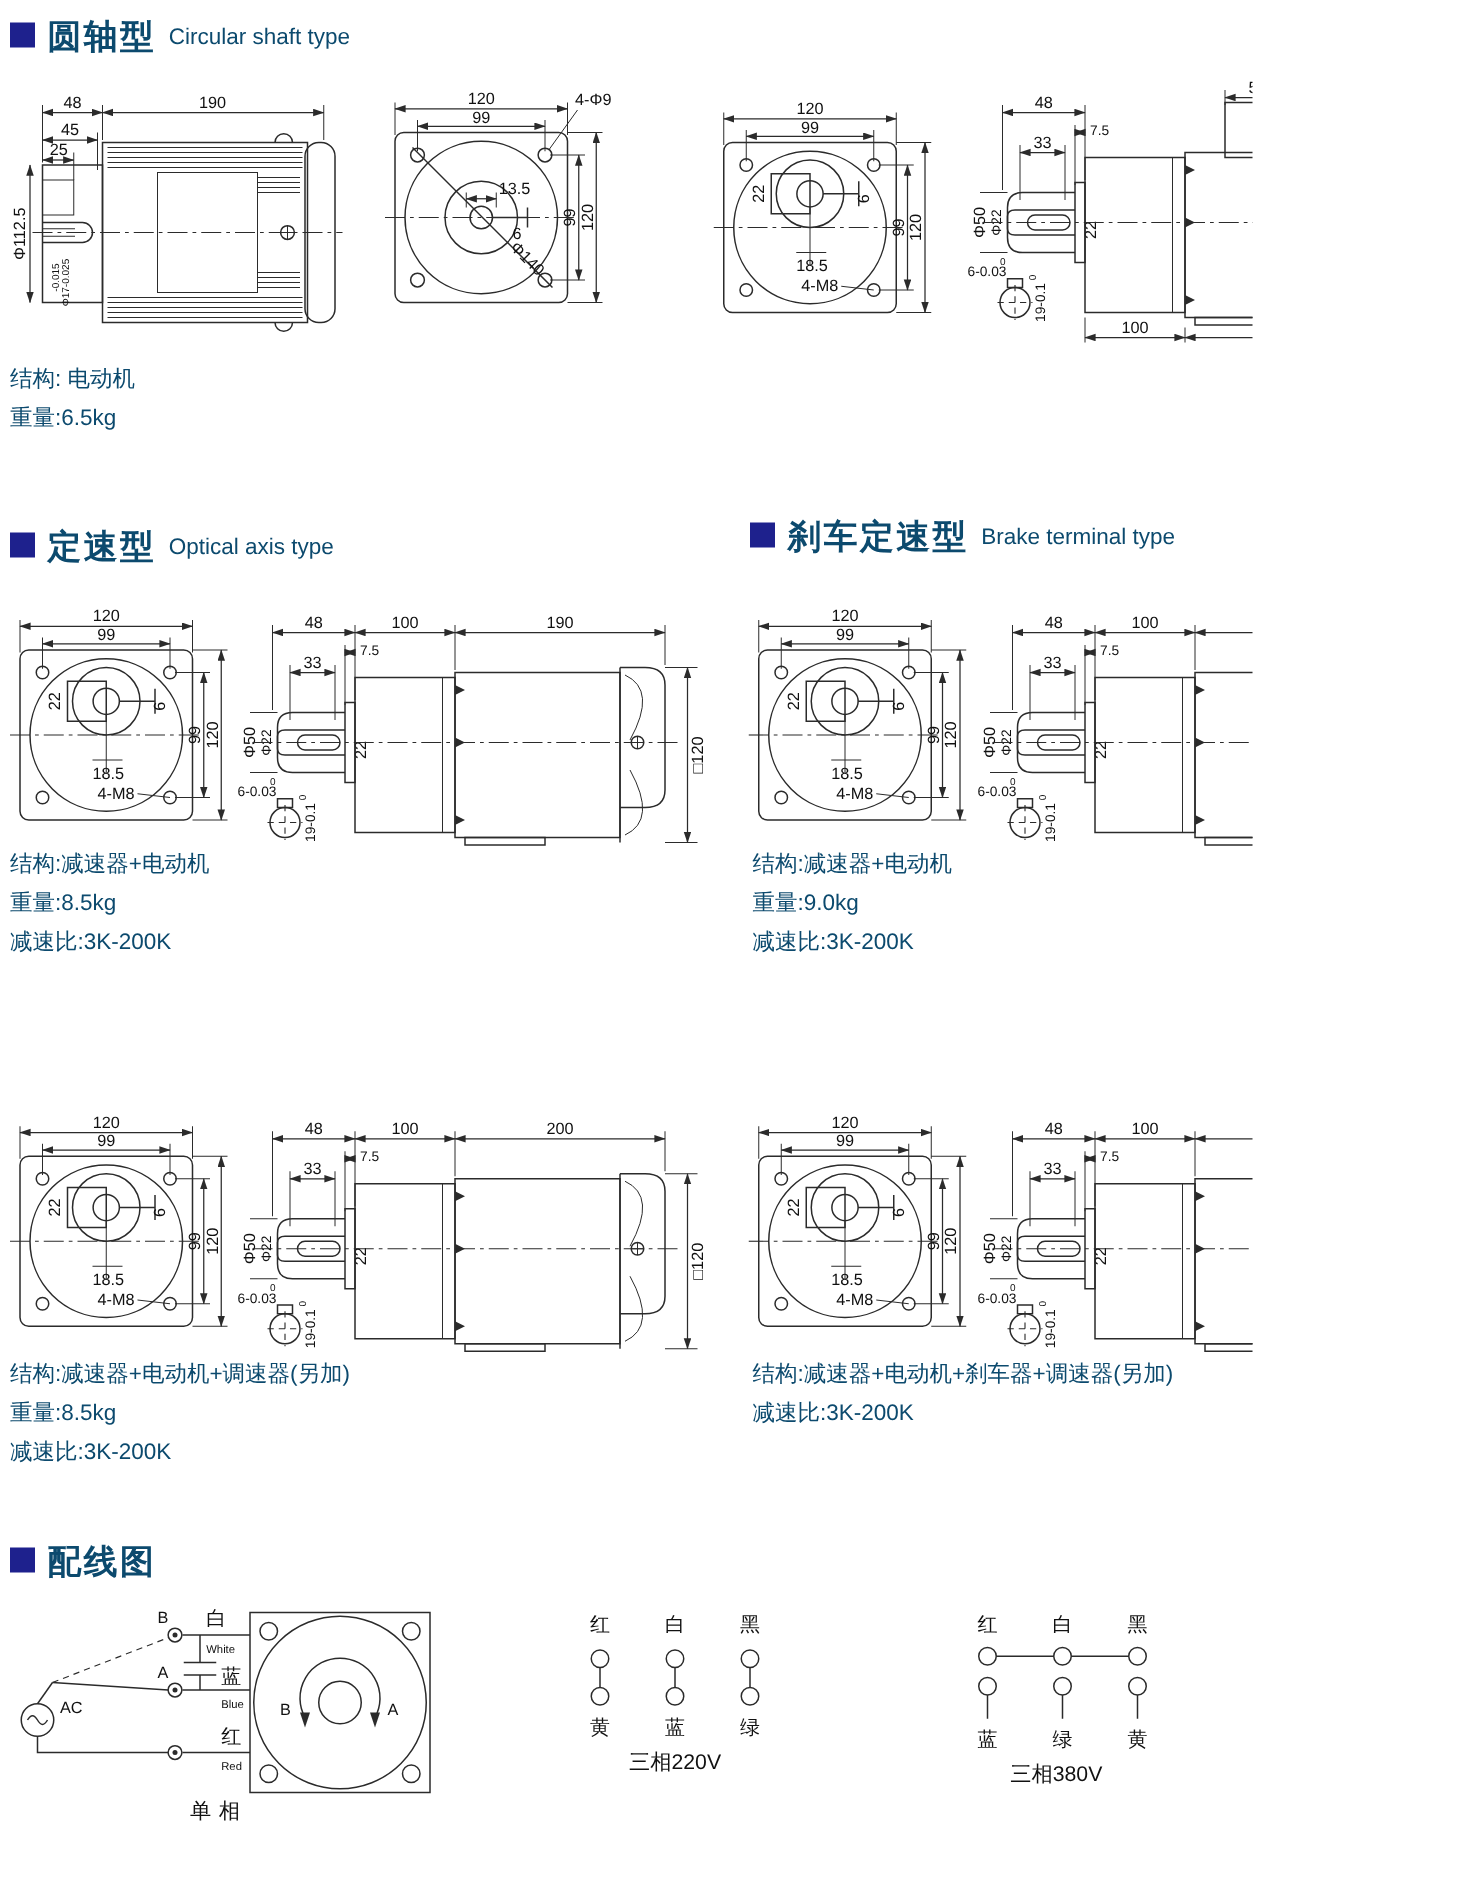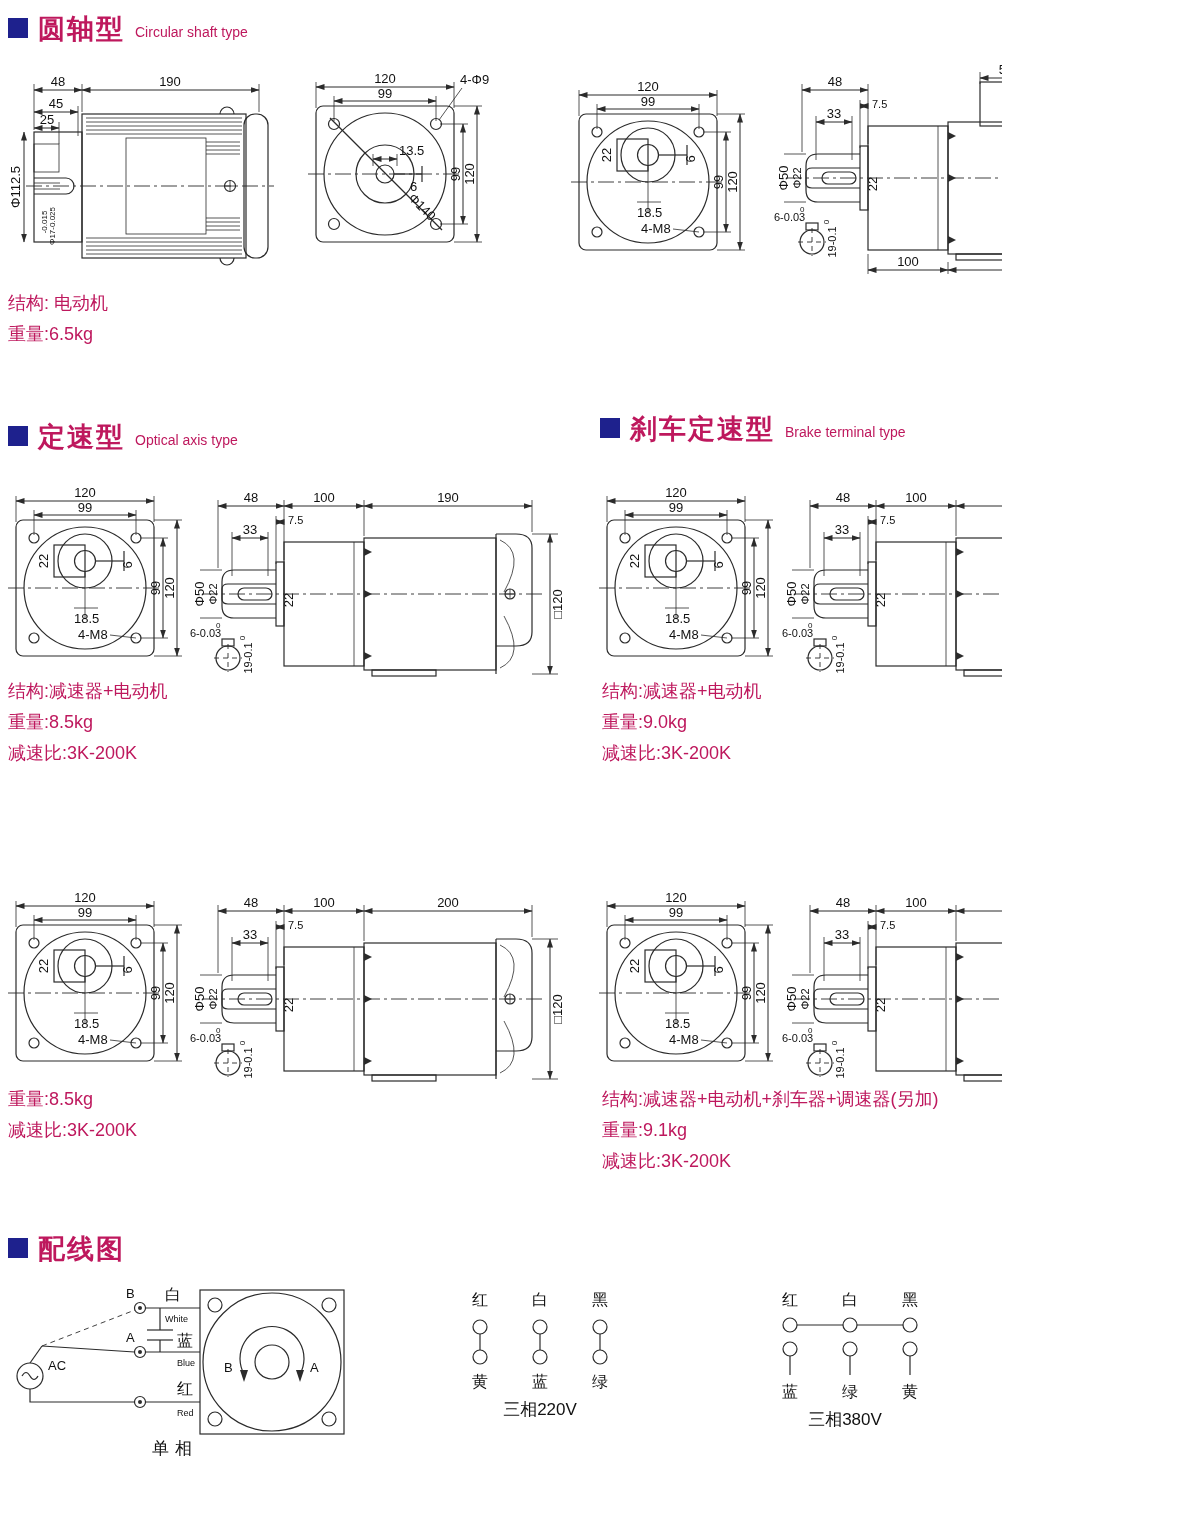--- a/index.html
+++ b/index.html
@@ -1,21 +1,21 @@
 <!DOCTYPE html>
 <html><head>
 <meta charset="utf-8">
 <style>
   html,body{margin:0;padding:0;background:#fff;}
   .page{position:relative;width:1002px;height:1514px;background:#ffffff;
-        font-family:"Liberation Sans", sans-serif;color:#be185d;overflow:hidden;}
+        font-family:"Liberation Sans", sans-serif;color:#0c4a6e;overflow:hidden;}
   .hdr{position:absolute;display:flex;align-items:flex-end;gap:10px;white-space:nowrap;}
   .hdr .sq{width:20px;height:20px;background:#1e218d;margin-bottom:5px;}
   .hdr .zh{font-size:27px;font-weight:bold;letter-spacing:2px;line-height:1;}
-  .hdr .en{font-size:14px;margin-bottom:2px;line-height:1.2;}
+  .hdr .en{font-size:18px;margin-bottom:2px;line-height:1.2;}
   .specs{position:absolute;font-size:18px;line-height:31px;white-space:nowrap;}
   svg.drw{position:absolute;overflow:visible;}
   svg text{fill:#111;font-family:"Liberation Sans", sans-serif;}
   .ln{stroke:#2b2b2b;stroke-width:1.2;fill:none;}
   .thin{stroke:#2b2b2b;stroke-width:0.8;fill:none;}
   .dl{stroke:#2b2b2b;stroke-width:1;fill:none;marker-start:url(#ar);marker-end:url(#ar);}
   .cl{stroke:#2b2b2b;stroke-width:0.9;fill:none;stroke-dasharray:16 4 3 4;}
   .dsh{stroke:#2b2b2b;stroke-width:0.9;fill:none;stroke-dasharray:5 4;}
   .dim{font-size:13px;}
   .dim2{font-size:11px;}
@@ -67,26 +67,26 @@
   <div>结构:减速器+电动机</div>
   <div>重量:8.5kg</div>
   <div>减速比:3K-200K</div>
 </div>
 <div class="specs" style="left:602px;top:676px">
   <div>结构:减速器+电动机</div>
   <div>重量:9.0kg</div>
   <div>减速比:3K-200K</div>
 </div>
 <div class="specs" style="left:8px;top:1084px">
+  <div>结构:减速器+电动机+调速器(另加)</div>
   <div>重量:8.5kg</div>
   <div>减速比:3K-200K</div>
 </div>
 <div class="specs" style="left:602px;top:1084px">
   <div>结构:减速器+电动机+刹车器+调速器(另加)</div>
-  <div>重量:9.1kg</div>
   <div>减速比:3K-200K</div>
 </div>
 
 <svg class="drw" style="left:14px;top:76px" width="265" height="205" viewBox="0 0 265 205">
   <line class="thin" x1="20" y1="8" x2="20" y2="54"></line>
       <line class="thin" x1="68" y1="8" x2="68" y2="36"></line>
       <line class="thin" x1="245" y1="8" x2="245" y2="36"></line>
   <line class="dl" x1="20" y1="14" x2="68" y2="14"></line>
       <line class="dl" x1="68" y1="14" x2="245" y2="14"></line>
   <text class="dim tm" x="44" y="10">48</text>

